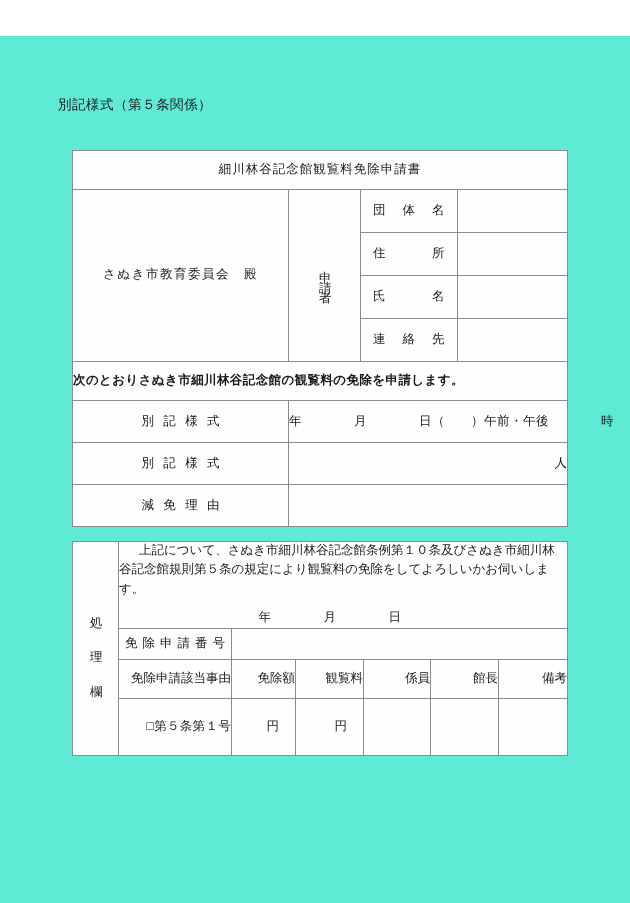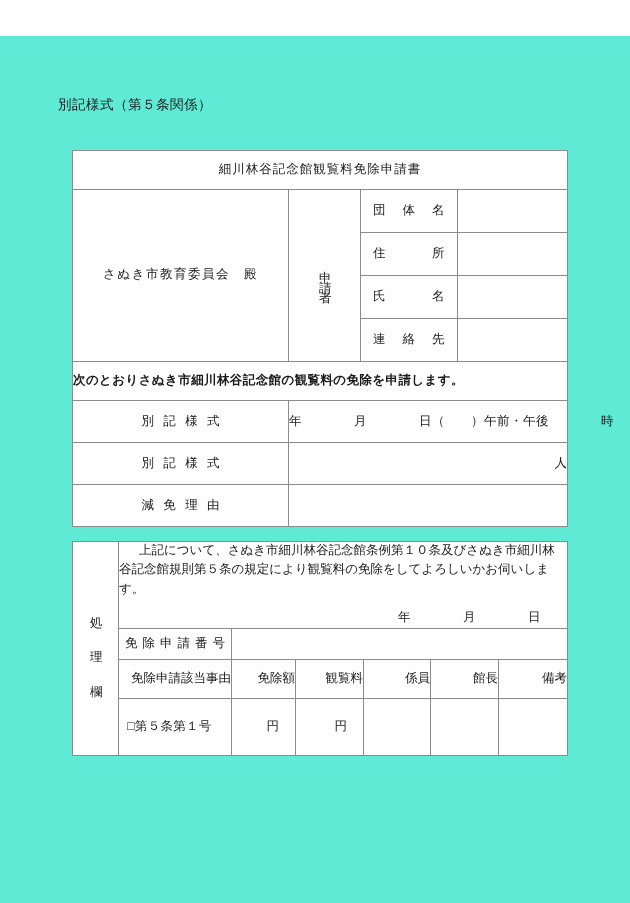--- a/index.html
+++ b/index.html
@@ -154,21 +154,21 @@
     padding-top: 10px;
   }
   .notice-cell {
     padding: 10px 12px 8px 12px;
     font-size: 13px;
     line-height: 2.05;
     vertical-align: top;
   }
   .notice-body { text-indent: 1.6em; font-family: Liberation Mono, monospace; }
   .notice-date {
-    text-align: right;
+    text-align: center;
     padding-right: 26px;
     padding-top: 8px;
     white-space: pre;
     letter-spacing: 0.5px;
   }
   .num-label {
     text-align: center;
     height: 30px;
     font-size: 12.5px;
   }
@@ -182,21 +182,21 @@
     text-align: right;
     height: 38px;
     font-size: 12.5px;
   }
   .data-cell {
     text-align: center;
     height: 56px;
     font-size: 12.5px;
   }
   .data-cell.reason {
-    text-align: left;
+    text-align: right;
     padding-left: 8px;
     letter-spacing: 0.3px;
   }
   .data-cell.yen {
     text-align: right;
     padding-right: 16px;
   }
 </style>
 </head>
 <body>

